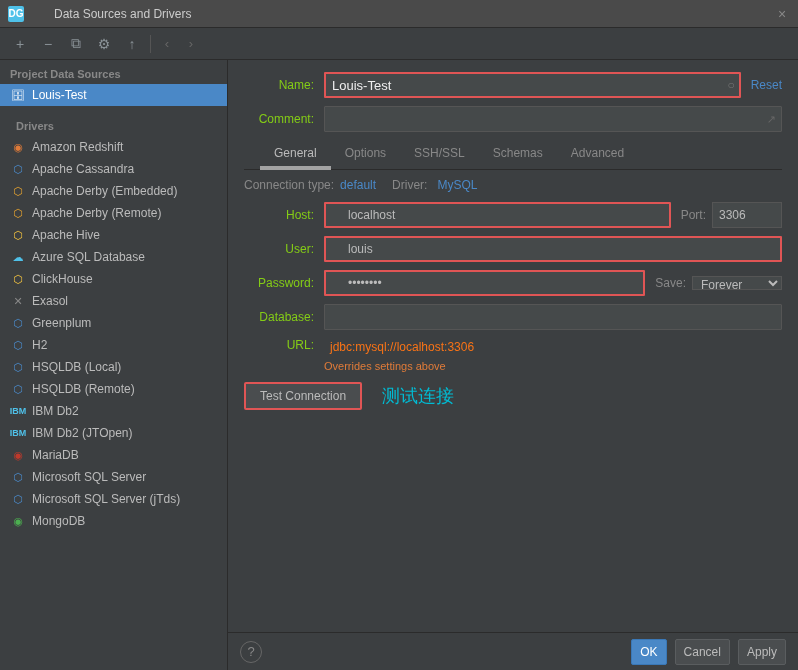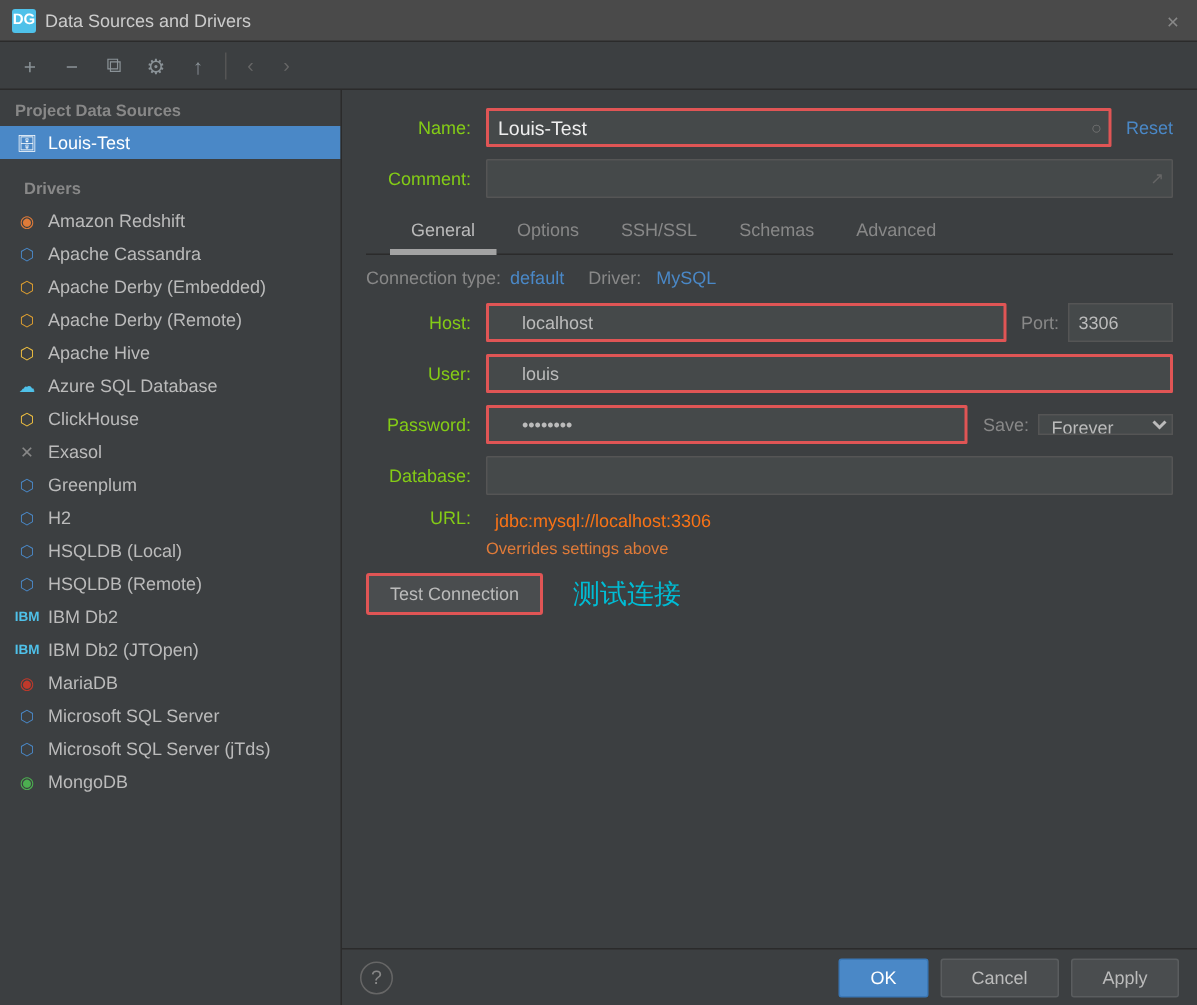--- a/index.html
+++ b/index.html
@@ -14,20 +14,21 @@
     }
 
     
     .title-bar {
       background: #4a4a4a;
       height: 28px;
       display: flex;
       align-items: center;
       padding: 0 8px;
       border-bottom: 1px solid #2b2b2b;
+      gap: 24px;
     }
     .title-bar-icon {
       width: 16px;
       height: 16px;
       margin-right: 6px;
       background: #4fc1e9;
       border-radius: 2px;
       font-size: 10px;
       color: #fff;
       display: flex;
@@ -372,21 +373,21 @@
       cursor: pointer;
       display: flex;
       align-items: center;
       justify-content: center;
     }
     .bottom-actions {
       display: flex;
       gap: 8px;
     }
     .btn-ok, .btn-cancel, .btn-apply {
-      padding: 5px 20px;
+      padding: 5px 8px;
       font-size: 12px;
       cursor: pointer;
       border-radius: 2px;
     }
     .btn-ok {
       background: #4a88c7;
       border: 1px solid #3a78b7;
       color: #fff;
     }
     .btn-cancel {

